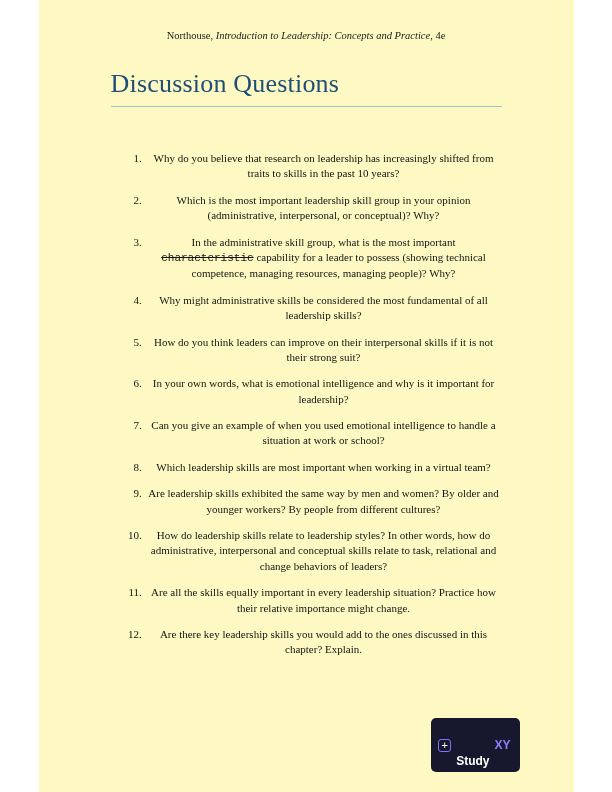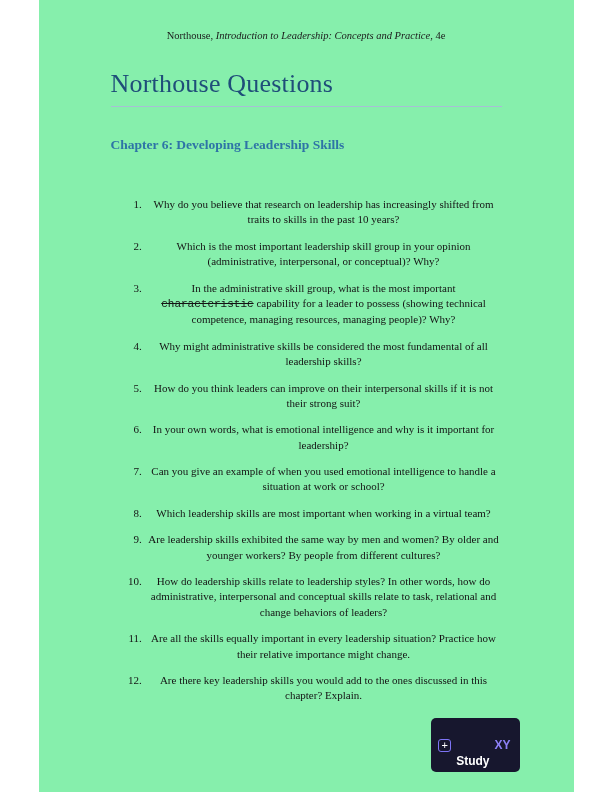--- a/index.html
+++ b/index.html
@@ -1,21 +1,21 @@
 <!DOCTYPE html>
 <html><head>
 <meta charset="utf-8">
 <style>
   html, body { margin: 0; padding: 0; background: #ffffff; }
   .page {
     position: relative;
     width: 535px;
     height: 792px;
     margin: 0 auto;
-    background: #86efac;
+    background: #fef9c3;
     box-sizing: border-box;
     padding: 30px 72px 0 72px;
     font-family: "Liberation Serif", serif;
     color: #141414;
     overflow: hidden;
   }
   .running-header {
     text-align: center;
     font-size: 10.5px;
     color: #1a1a1a;
@@ -84,23 +84,22 @@
 </style>
 </head>
 <body>
 
 <div class="page">
 
   <div class="running-header">
     <span>Northouse, </span><span class="italic">Introduction to Leadership: Concepts and Practice</span><span>, 4e</span>
   </div>
 
-  <h1 class="doc-title">Northouse Questions</h1>
+  <h1 class="doc-title">Discussion Questions</h1>
 
-  <h2 class="chapter-heading">Chapter 6: Developing Leadership Skills</h2>
 
   <ol class="question-list">
     <li><span>Why do you believe that research on leadership has increasingly shifted from traits to skills in the past 10 years?</span></li>
     <li><span>Which is the most important leadership skill group in your opinion (administrative, interpersonal, or conceptual)?  Why?</span></li>
     <li><span>In the administrative skill group, what is the most important </span><span class="strike">characteristic</span><span> capability for a leader to possess (showing technical competence, managing resources, managing people)?  Why?</span></li>
     <li><span>Why might administrative skills be considered the most fundamental of all leadership skills?</span></li>
     <li><span>How do you think leaders can improve on their interpersonal skills if it is not their strong suit?</span></li>
     <li><span>In your own words, what is emotional intelligence and why is it important for leadership?</span></li>
     <li><span>Can you give an example of when you used emotional intelligence to handle a situation at work or school?</span></li>
     <li><span>Which leadership skills are most important when working in a virtual team?</span></li>

